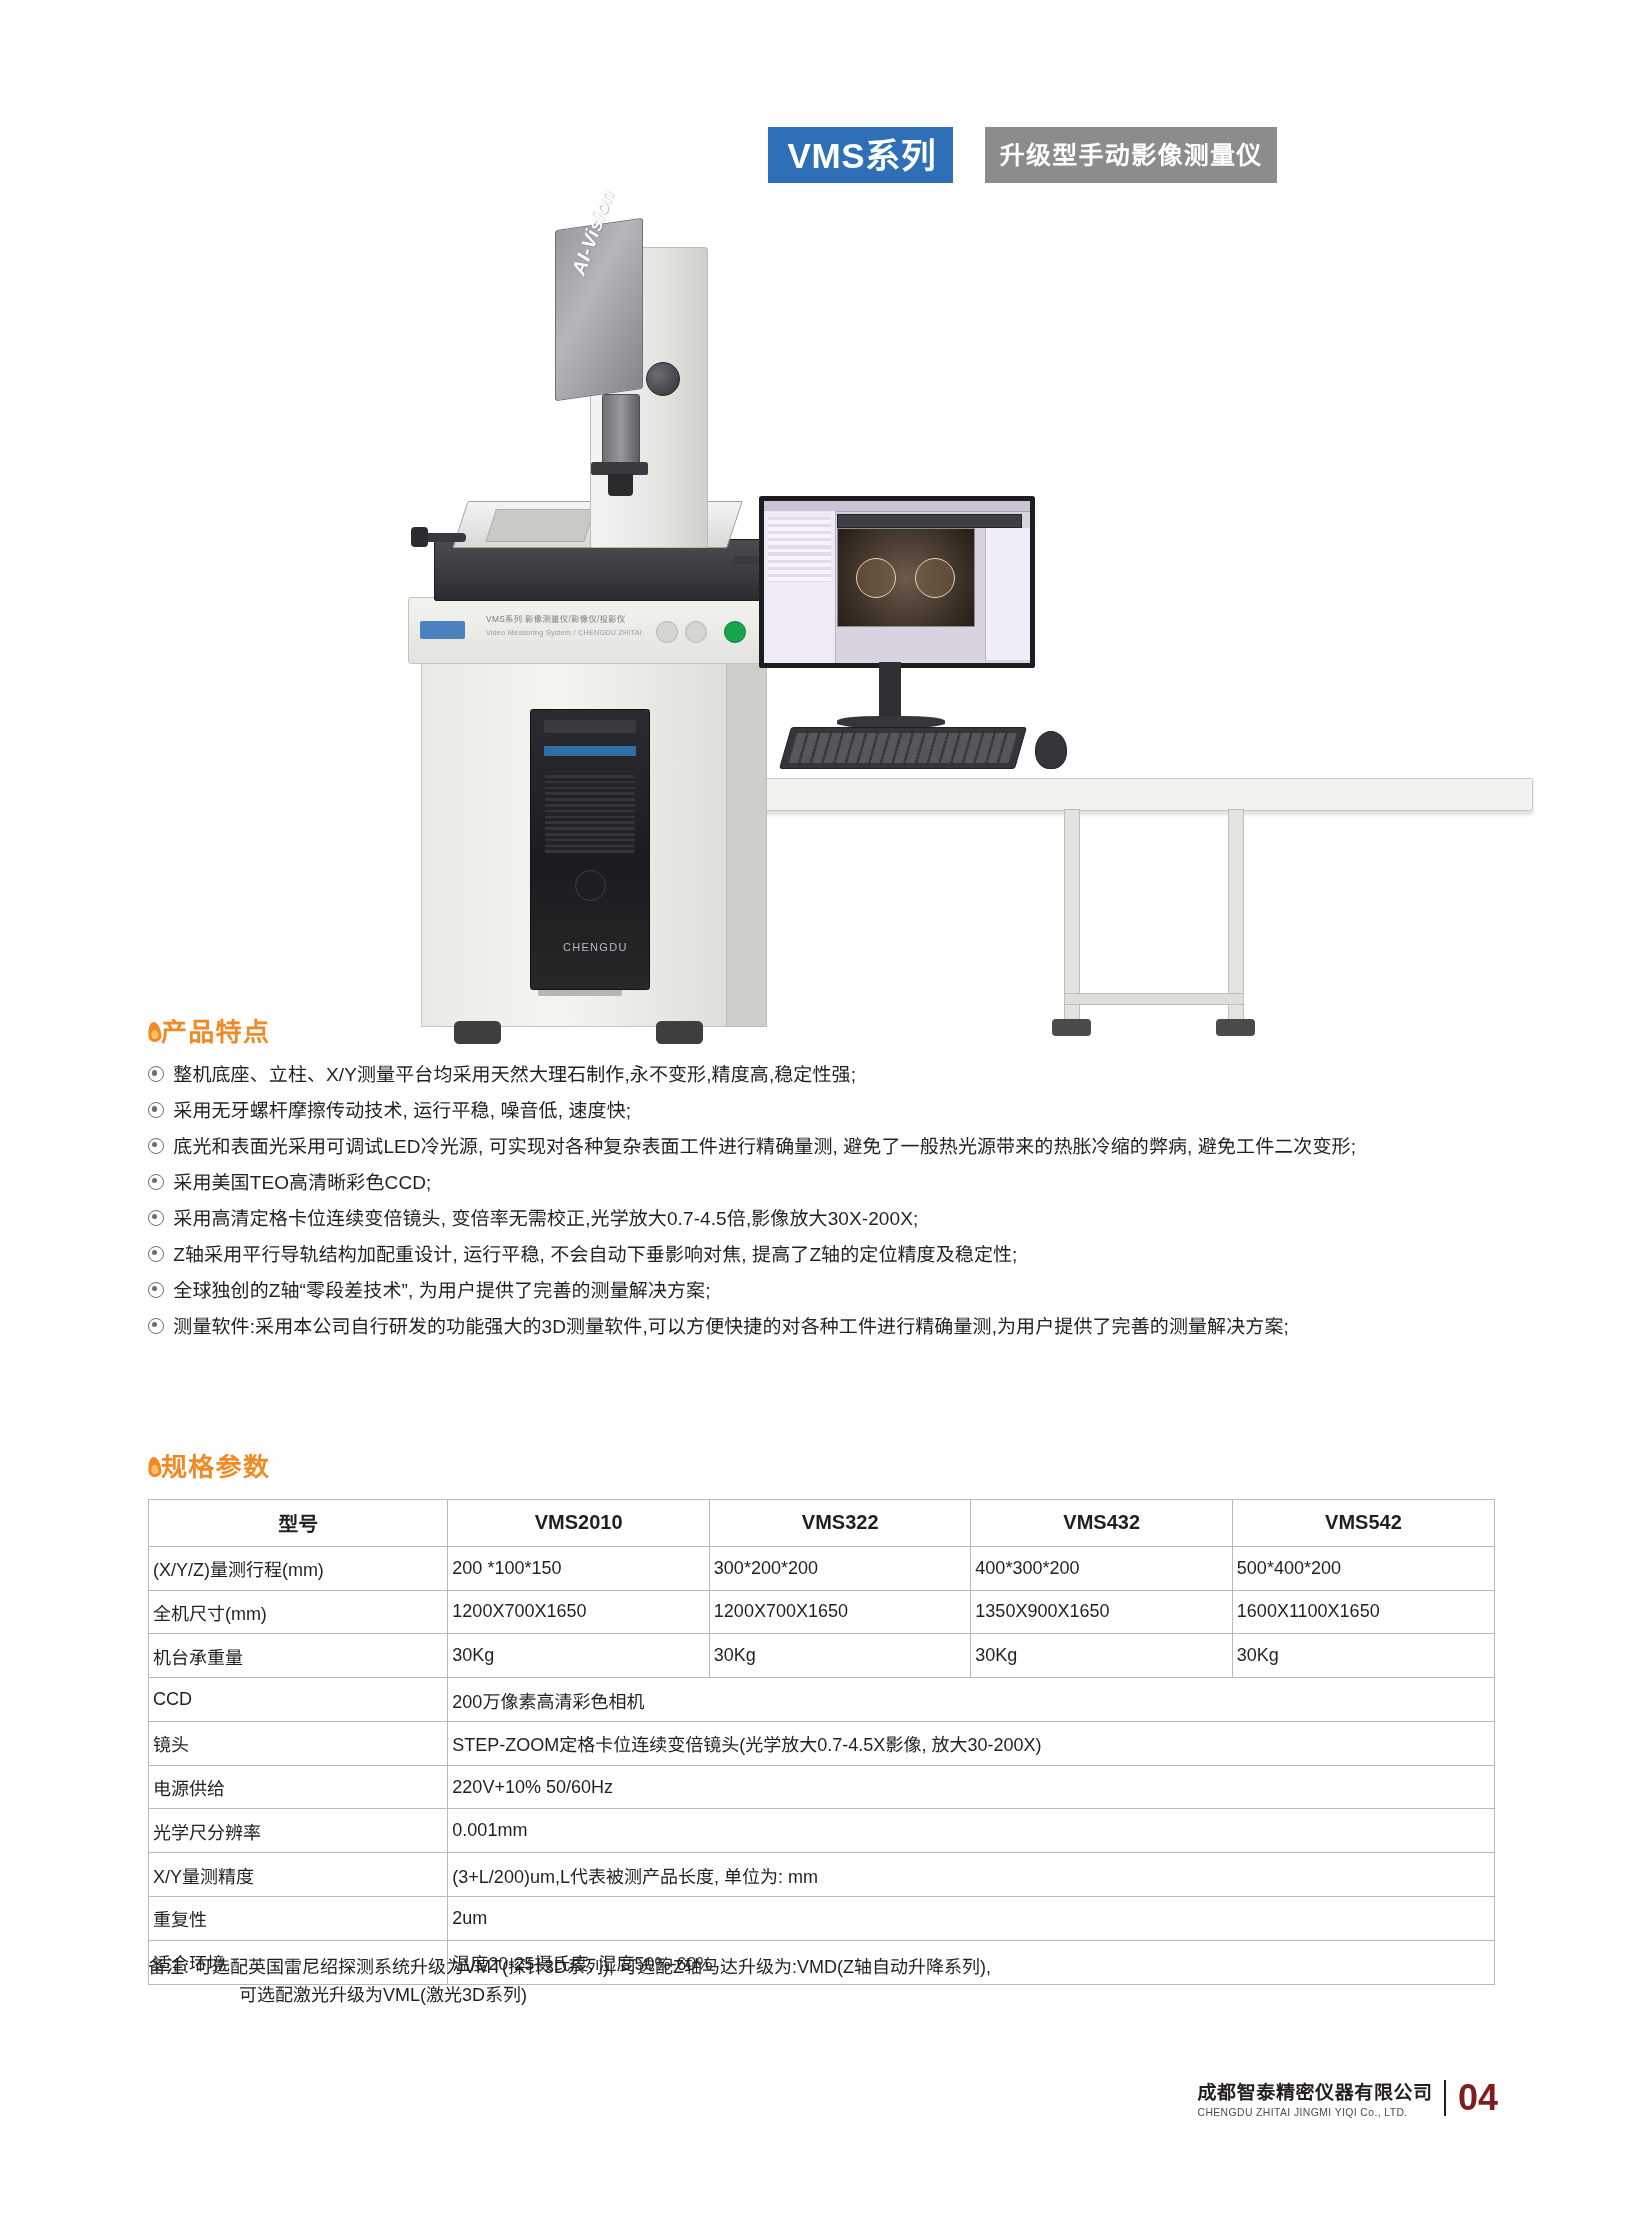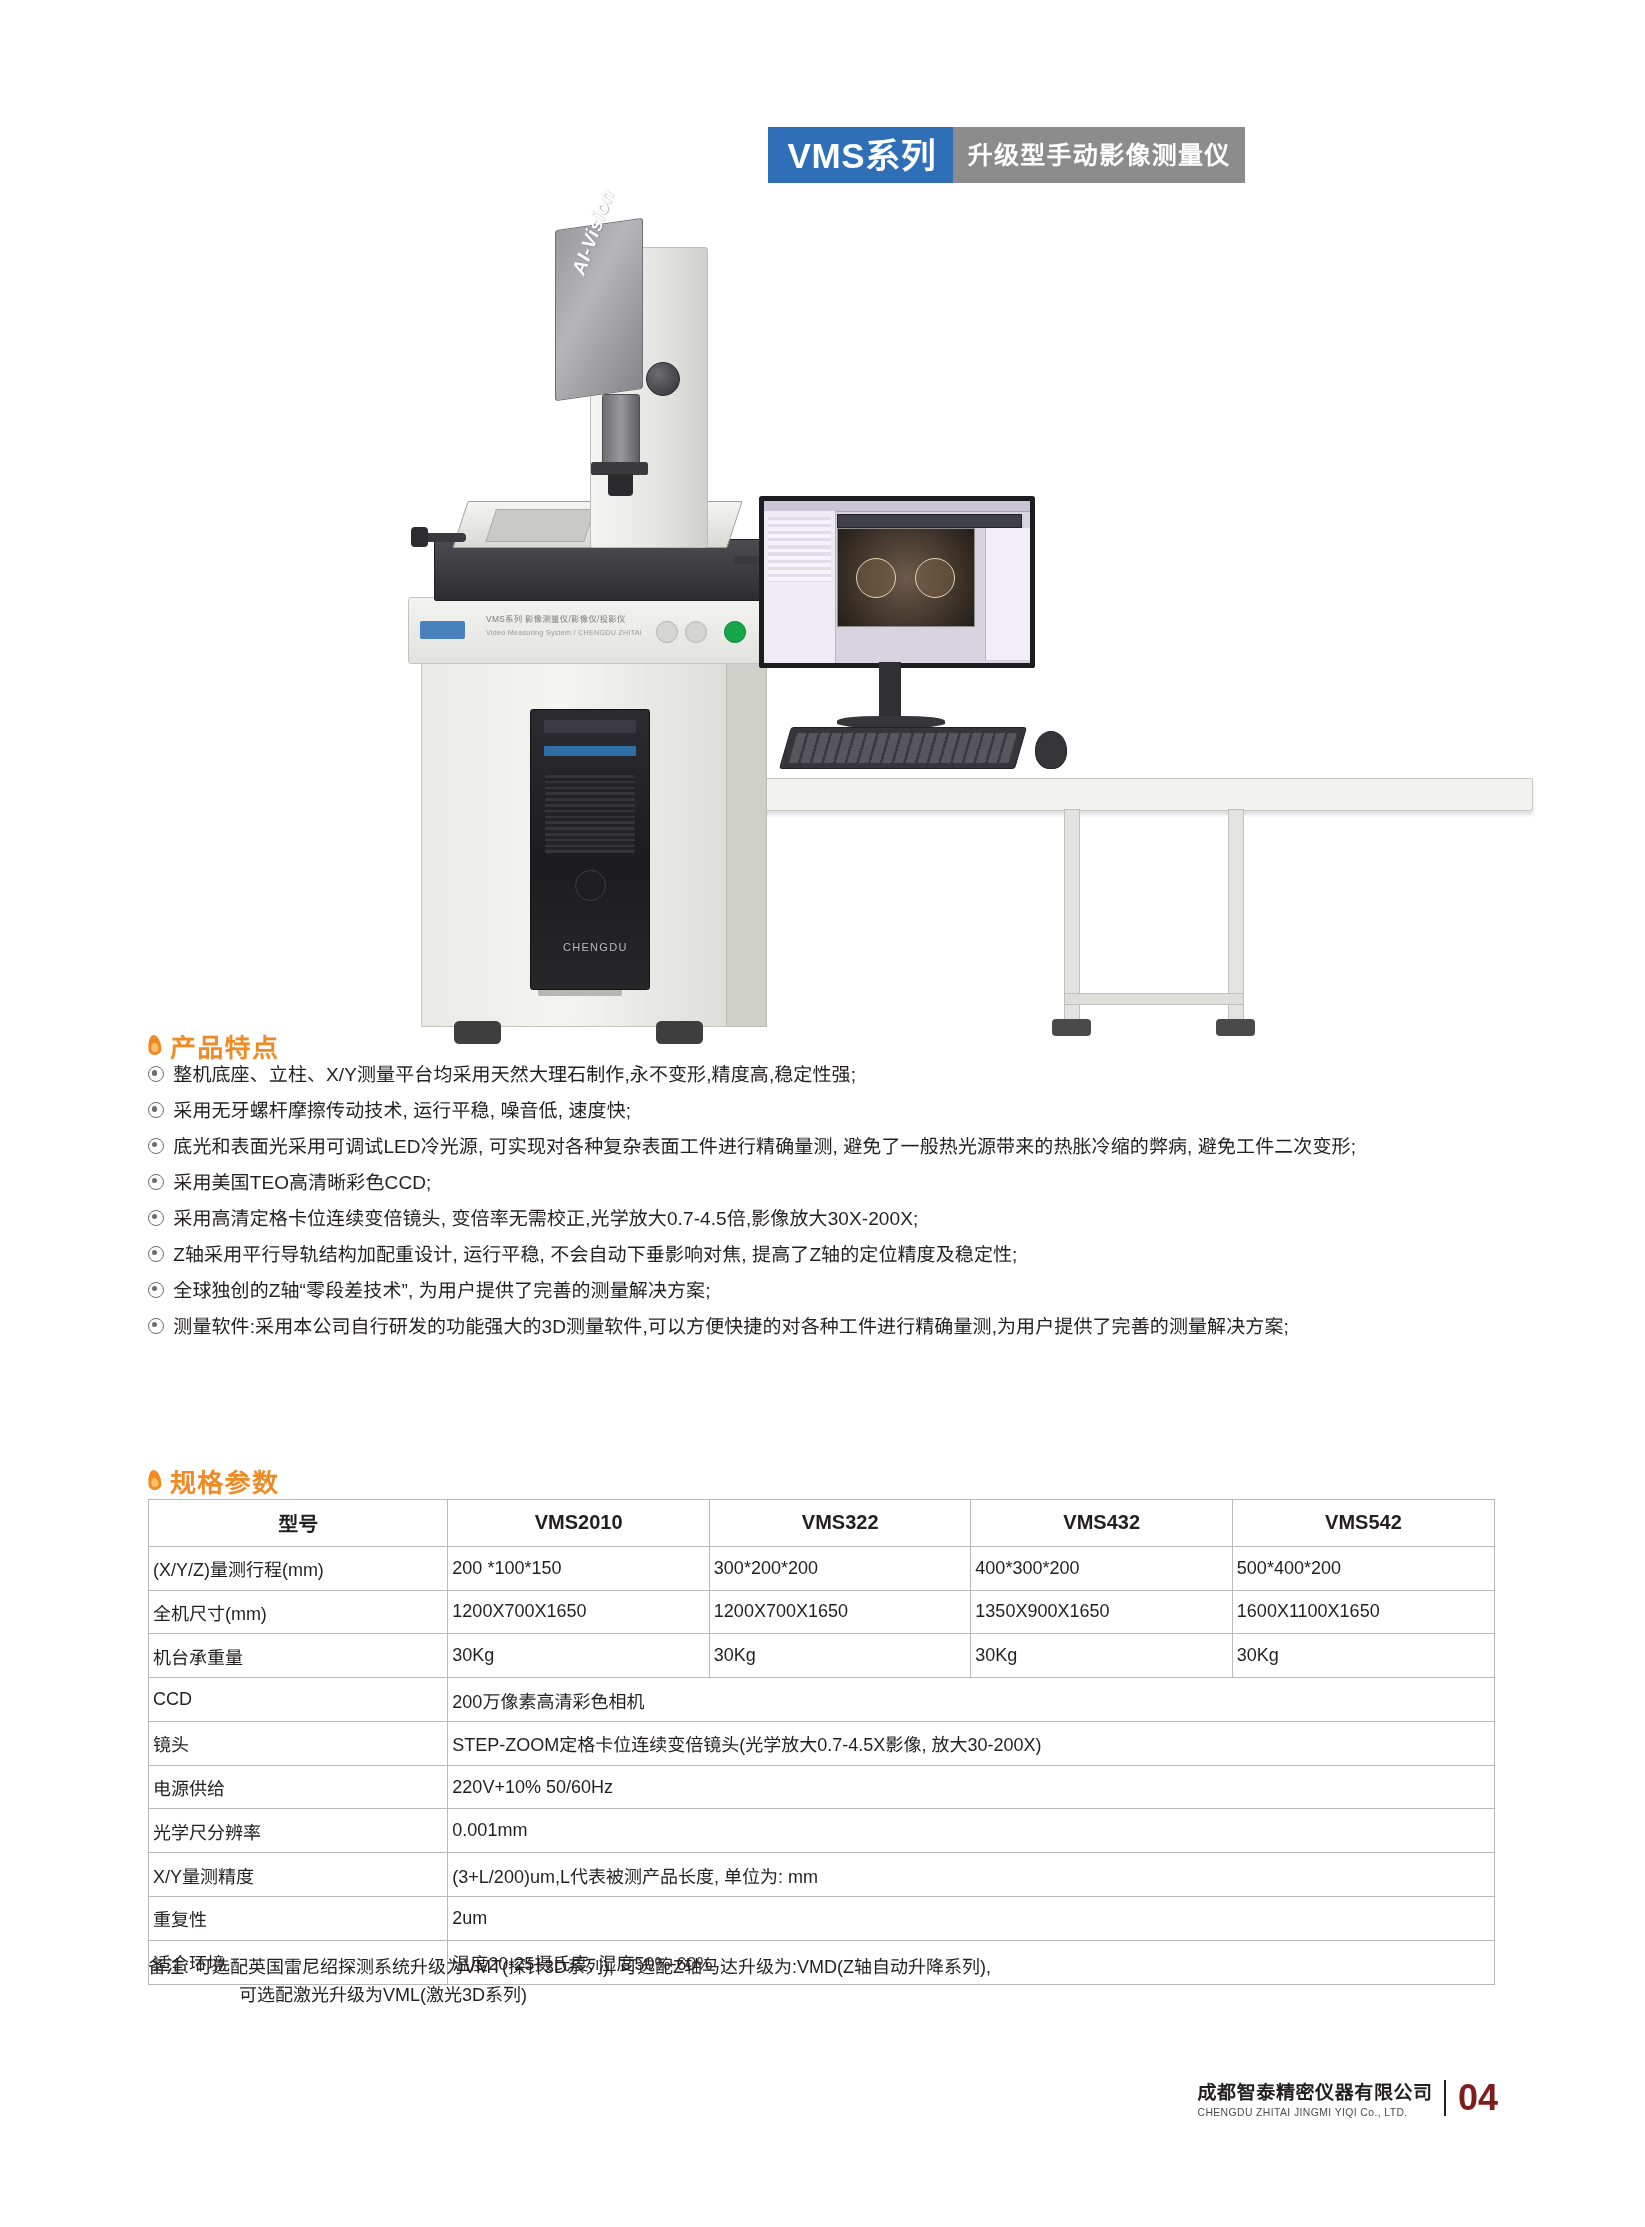--- a/index.html
+++ b/index.html
@@ -36,20 +36,21 @@
     font-size: 35px;
     font-weight: bold;
     letter-spacing: 0.6px;
     line-height: 1;
   }
   .banner-gray {
     background: #8c8c8c;
     display: flex;
     align-items: center;
     padding: 0 14.3px 0 14.3px;
+    margin-left: 32px;
   }
   .banner-gray span {
     color: #ffffff;
     font-size: 25px;
     font-weight: bold;
     letter-spacing: 1.3px;
     line-height: 1;
   }
 
   
@@ -542,23 +543,21 @@
     height: 36px;
     background: #35353a;
     border: 1.3px solid #222226;
     border-radius: 50% 50% 45% 45%;
   }
 
   
   .section-head {
     position: absolute;
     display: flex;
-    align-items: flex-start;
-    gap: 9px;
-    margin-top: 16px;
+    align-items: center;
   }
   .flame {
     width: 13px;
     height: 19.5px;
     background: #f08a24;
     border-radius: 50% 50% 50% 50% / 70% 70% 30% 30%;
     transform: rotate(-6deg);
     position: relative;
   }
   .flame::after {

